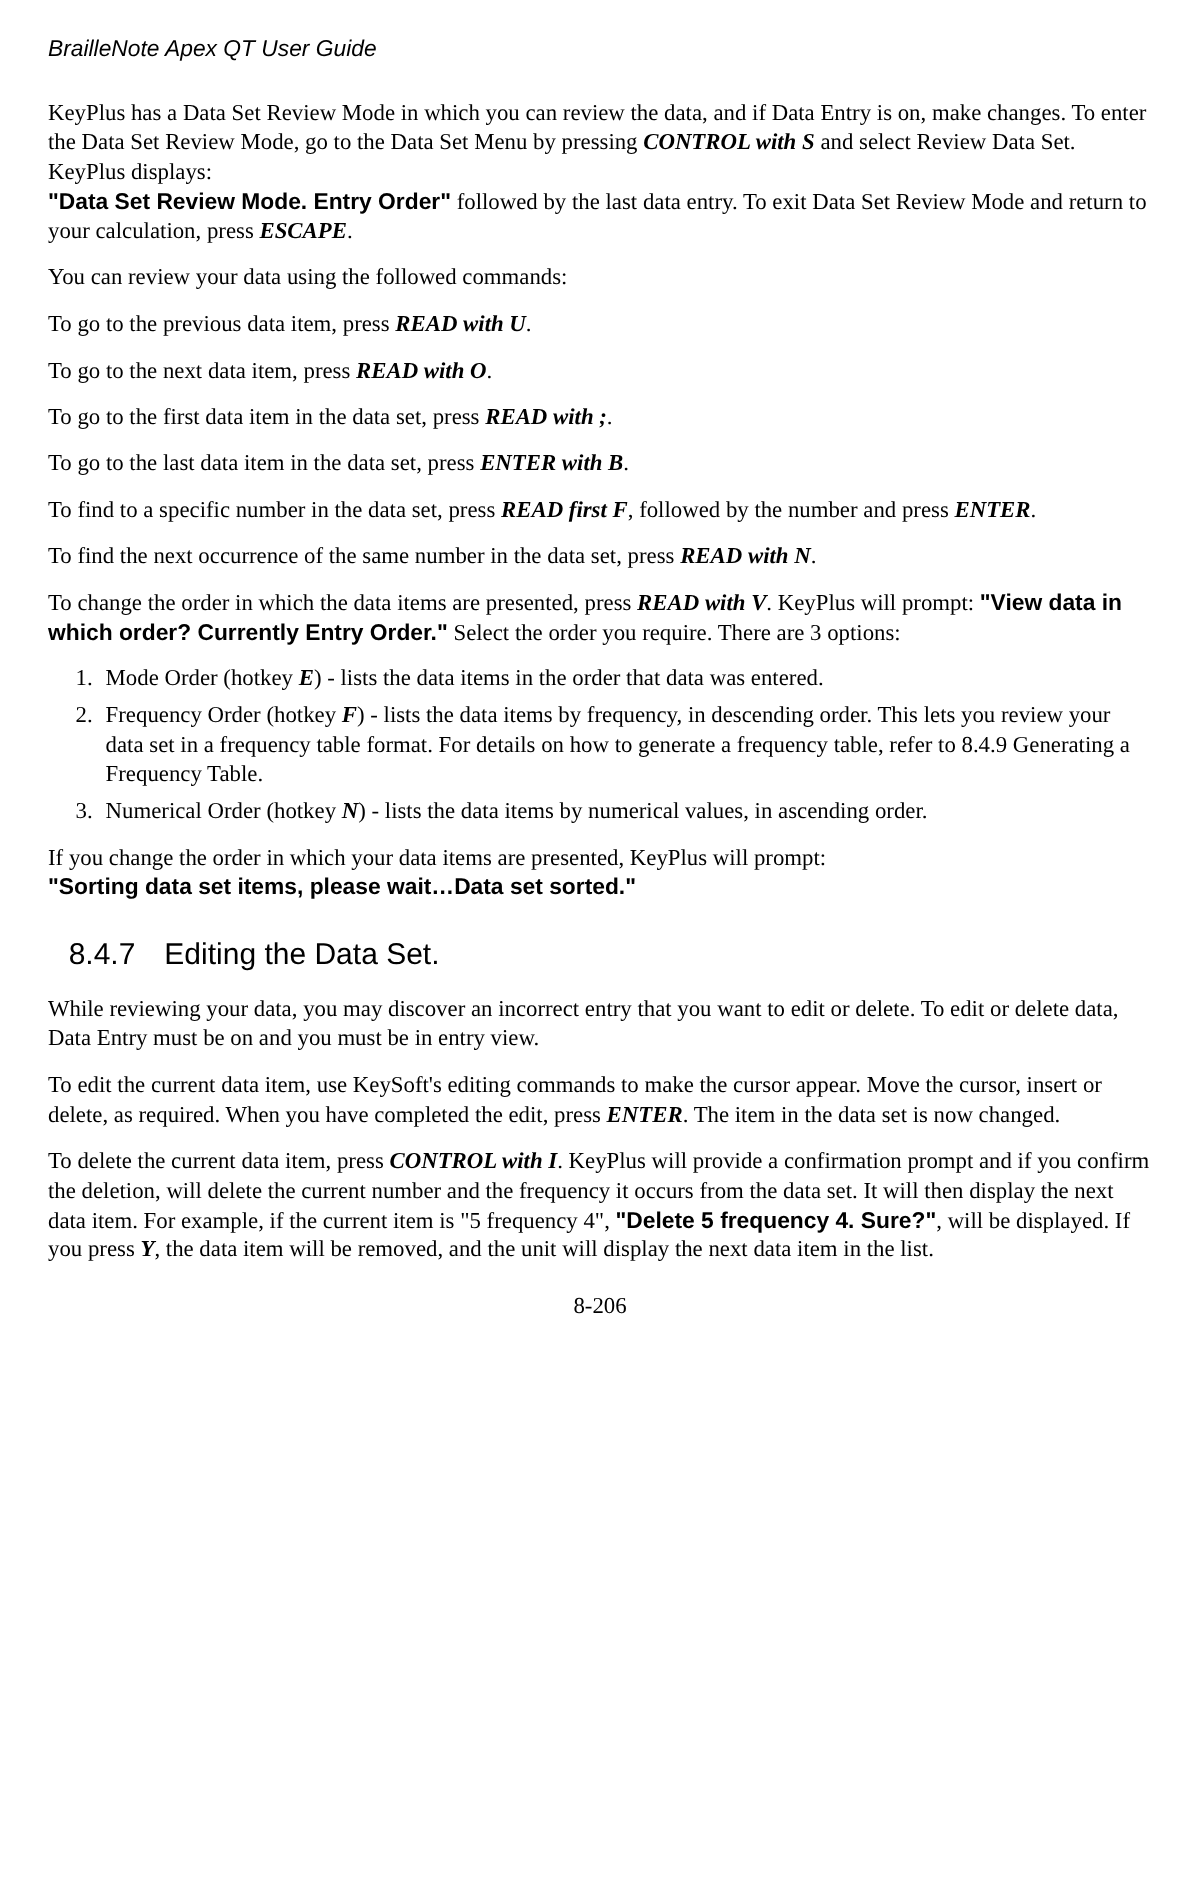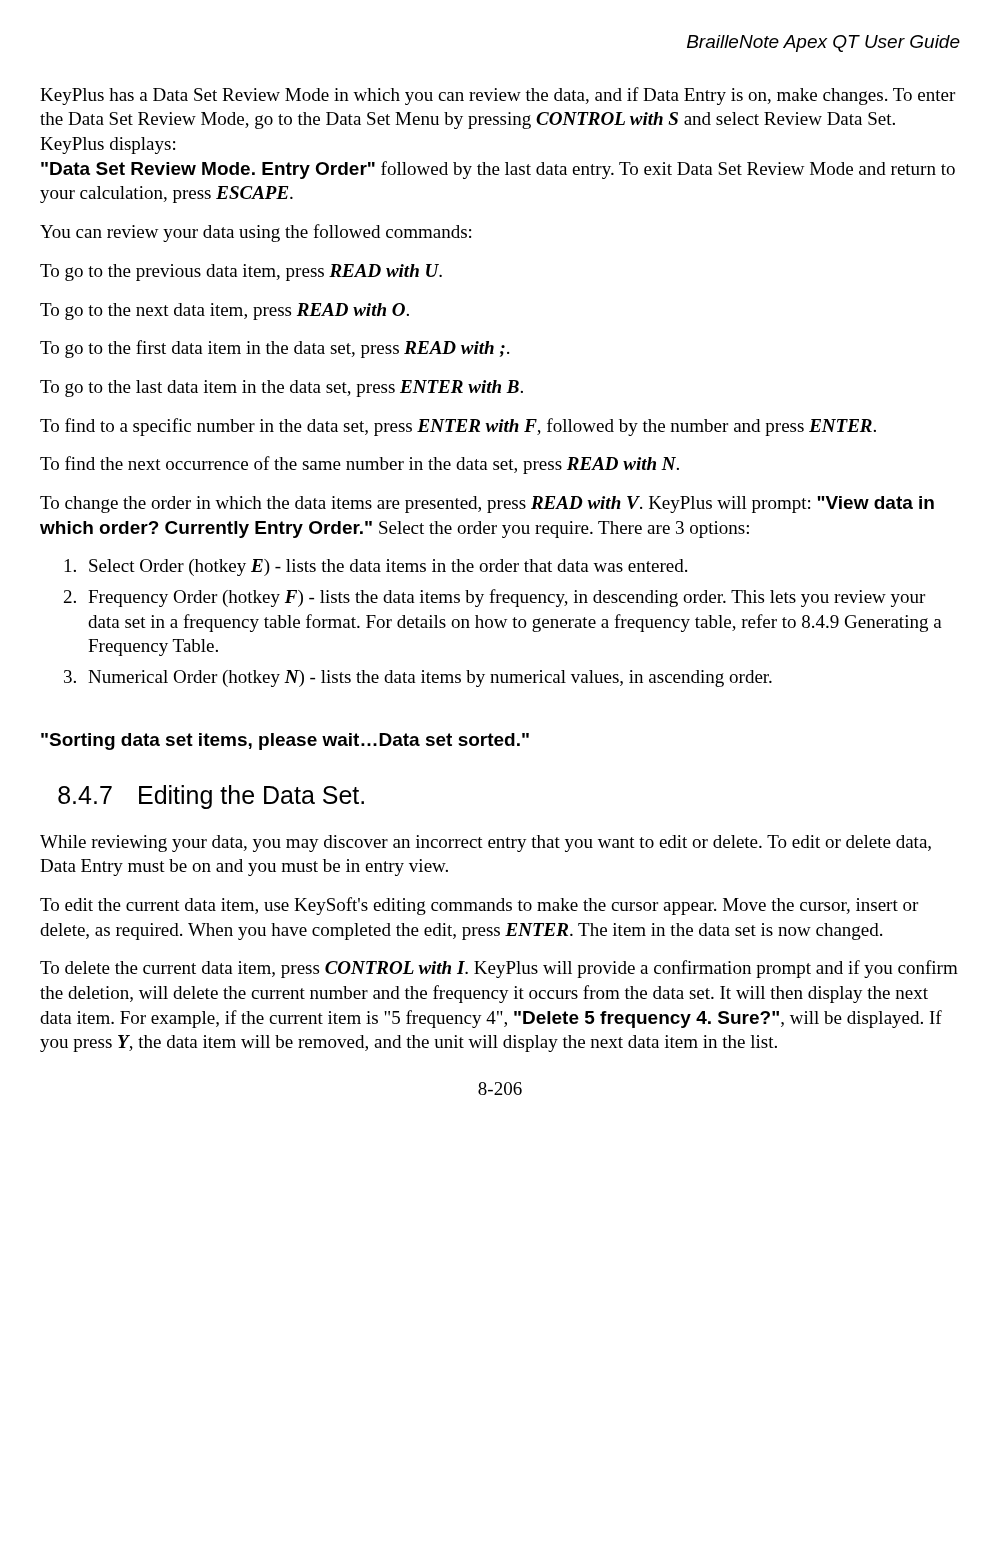--- a/index.html
+++ b/index.html
@@ -11,21 +11,20 @@
       width: 1000px;
       box-sizing: border-box;
       color: #000;
       background: #fff;
     }
     .header {
       font-style: italic;
       font-family: Arial, Helvetica, sans-serif;
       font-size: 19px;
       margin-bottom: 28px;
-      text-align: right;
     }
     p {
       margin: 0 0 14px 0;
     }
     .bold-italic {
       font-weight: bold;
       font-style: italic;
     }
     .sans-bold {
       font-family: Arial, Helvetica, sans-serif;
@@ -79,45 +78,45 @@
 
 <p>
   <span>To go to the first data item in the data set, press </span><span class="bold-italic">READ with ;</span><span>.</span>
 </p>
 
 <p>
   <span>To go to the last data item in the data set, press </span><span class="bold-italic">ENTER with B</span><span>.</span>
 </p>
 
 <p>
-  <span>To find to a specific number in the data set, press </span><span class="bold-italic">ENTER with F</span><span>, followed by the number and press </span><span class="bold-italic">ENTER</span><span>.</span>
+  <span>To find to a specific number in the data set, press </span><span class="bold-italic">READ first F</span><span>, followed by the number and press </span><span class="bold-italic">ENTER</span><span>.</span>
 </p>
 
 <p>
   <span>To find the next occurrence of the same number in the data set, press </span><span class="bold-italic">READ with N</span><span>.</span>
 </p>
 
 <p>
   <span>To change the order in which the data items are presented, press </span><span class="bold-italic">READ with V</span><span>. KeyPlus will prompt: </span><span class="sans-bold">"View data in which order? Currently Entry Order."</span><span> Select the order you require. There are 3 options:</span>
 </p>
 
 <ol>
   <li>
-    <span>Select Order (hotkey </span><span class="bold-italic">E</span><span>) - lists the data items in the order that data was entered.</span>
+    <span>Mode Order (hotkey </span><span class="bold-italic">E</span><span>) - lists the data items in the order that data was entered.</span>
   </li>
   <li>
     <span>Frequency Order (hotkey </span><span class="bold-italic">F</span><span>) - lists the data items by frequency, in descending order. This lets you review your data set in a frequency table format. For details on how to generate a frequency table, refer to 8.4.9 Generating a Frequency Table.</span>
   </li>
   <li>
     <span>Numerical Order (hotkey </span><span class="bold-italic">N</span><span>) - lists the data items by numerical values, in ascending order.</span>
   </li>
 </ol>
 
 <p>
-  <br>
+  <span>If you change the order in which your data items are presented, KeyPlus will prompt: </span><br>
   <span class="sans-bold">"Sorting data set items, please wait…Data set sorted."</span>
 </p>
 
 <h2>
   <span class="section-num">8.4.7</span>
   <span>Editing the Data Set.</span>
 </h2>
 
 <p>While reviewing your data, you may discover an incorrect entry that you want to edit or delete. To edit or delete data, Data Entry must be on and you must be in entry view.</p>
 

